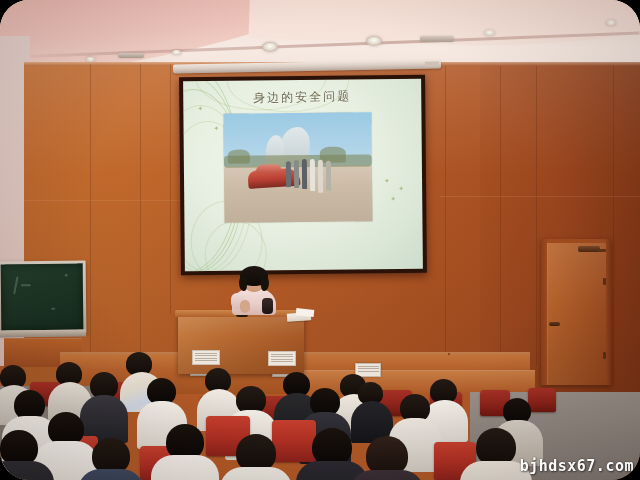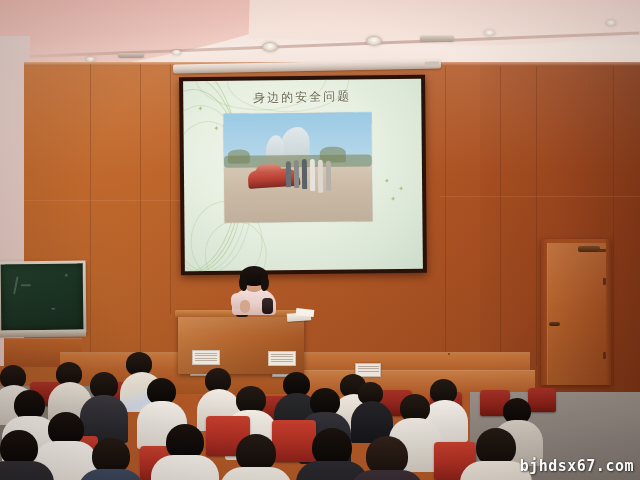--- a/index.html
+++ b/index.html
@@ -1,20 +1,21 @@
 <!DOCTYPE html>
 <html><head>
 <meta charset="utf-8">
 <style>
   html,body{margin:0;padding:0;background:#000;}
   body{font-family:"Liberation Sans",sans-serif;}
 
   #stage{
     position:relative;width:640px;height:480px;overflow:hidden;
     background:#b35a27;
+    border-radius:29px;
   }
 
   
   .ceiling{
     position:absolute;left:0;top:0;width:640px;height:86px;
     background:linear-gradient(180deg,#e8cfc8 0%,#f3e2db 22%,#f7ece6 55%,#f2e4dc 100%);
   }
   .ceiling-band{
     position:absolute;left:-40px;top:-26px;width:420px;height:92px;
     background:linear-gradient(180deg,#e9b9b0 0%,#eec6bd 60%,#f2d6cd 100%);

